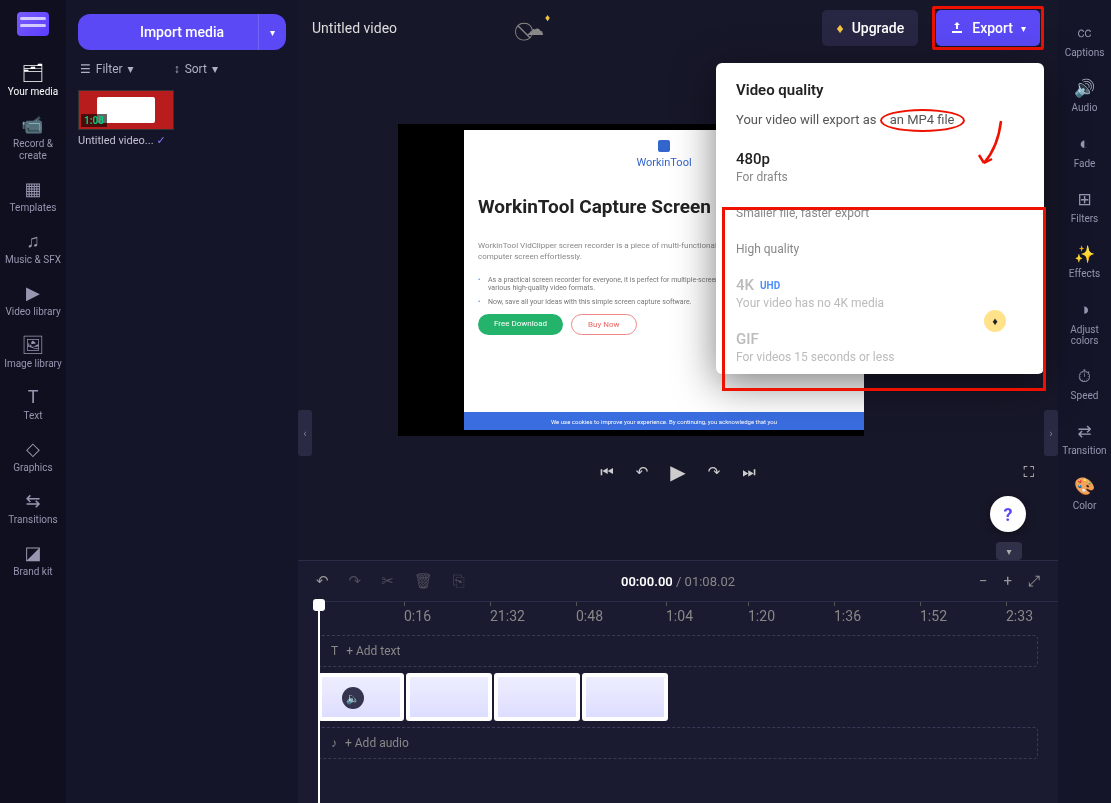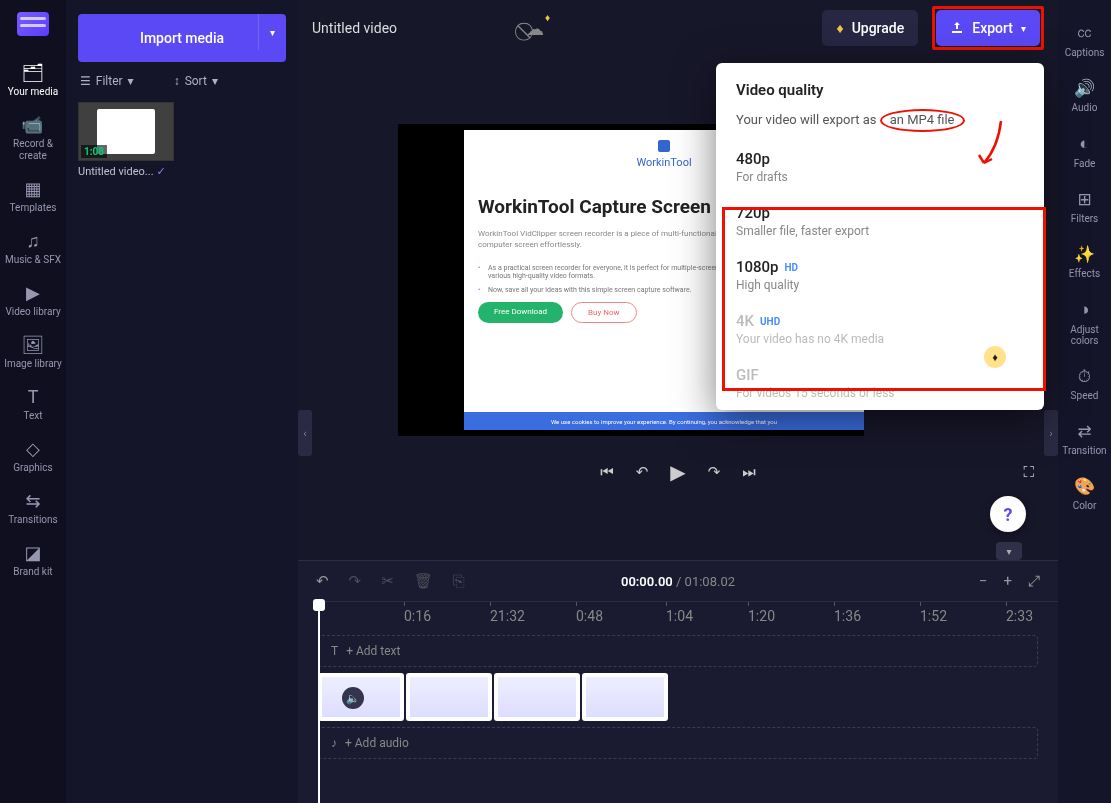--- a/index.html
+++ b/index.html
@@ -10,26 +10,26 @@
 .logo { width:32px; height:24px; background:linear-gradient(135deg,#7a5cff,#5a3dff); border-radius:4px; margin-bottom:20px; position:relative; }
 .logo::before, .logo::after { content:''; position:absolute; left:3px; right:3px; height:3px; background:rgba(255,255,255,0.7); border-radius:2px; }
 .logo::before { top:5px; } .logo::after { top:12px; }
 .nav-item { width:60px; text-align:center; padding:8px 0 10px; font-size:10px; color:#9696b0; cursor:pointer; }
 .nav-item.active { color:#fff; }
 .nav-ico { display:block; margin:0 auto 4px; font-size:18px; line-height:1; }
 .nav-label { display:block; line-height:1.2; }
 
 
 .media-panel { position:absolute; left:66px; top:0; width:232px; height:803px; background:#15152a; }
-.import-btn { margin:14px 12px 8px; height:48px; background:#5a49f5; border-radius:4px; display:flex; align-items:center; justify-content:center; color:#fff; font-size:14px; font-weight:500; position:relative; }
+.import-btn { margin:14px 12px 8px; height:36px; background:#5a49f5; border-radius:12px; display:flex; align-items:center; justify-content:center; color:#fff; font-size:14px; font-weight:500; position:relative; }
 .import-caret { position:absolute; right:0; top:0; width:28px; height:36px; display:flex; align-items:center; justify-content:center; border-left:1px solid rgba(255,255,255,0.15); font-size:10px; }
 .filter-sort { display:flex; gap:40px; padding:4px 14px 10px; color:#b0b0c4; font-size:12px; }
 .fs-item { display:flex; align-items:center; gap:5px; cursor:pointer; }
 .thumb-wrap { margin:4px 12px; width:98px; }
-.thumb { width:96px; height:59px; background:#404040; border:1px solid #333; position:relative; overflow:hidden; }
+.thumb { width:96px; height:40px; background:#b91c1c; border:1px solid #333; position:relative; overflow:hidden; }
 .thumb-inner { position:absolute; left:18px; right:18px; top:6px; bottom:6px; background:#fff; border-radius:2px; }
 .thumb-dur { position:absolute; left:2px; bottom:2px; background:rgba(0,0,0,0.6); color:#0c7; font-size:10px; padding:1px 3px; font-weight:700; }
 .thumb-name { font-size:11px; color:#c0c0d0; margin-top:4px; display:flex; align-items:center; gap:3px; }
 .check { color:#8b7dff; }
 
 
 .main { position:absolute; left:298px; top:0; right:53px; height:803px; }
 .topbar { height:56px; display:flex; align-items:center; padding:4px 14px; gap:14px; }
 .title-input { background:transparent; color:#ddd; font-size:14px; border:none; outline:none; width:200px; }
 .topbar-spacer { flex:1; }
@@ -39,21 +39,21 @@
 .export-red-box { border:3px solid #e10; border-radius:2px; padding:1px; }
 .diamond { color:#f5c542; }
 .cloud-off { color:#888; font-size:18px; position:relative; }
 .cloud-crown { position:absolute; top:-6px; right:-6px; font-size:10px; color:#f5c542; }
 
 
 .preview { position:absolute; left:100px; top:124px; width:466px; height:312px; background:#000; }
 .preview-content { position:absolute; left:66px; right:0; top:6px; bottom:6px; background:#fff; color:#333; padding:10px 14px; font-size:11px; overflow:hidden; }
 .pv-logo { font-size:11px; font-weight:400; color:#3366cc; display:flex; align-items:center; gap:4px; margin-bottom:26px;flex-direction:column; }
 .pv-logo-ico { width:12px; height:12px; background:#3366cc; border-radius:2px; display:inline-block; }
-.pv-h1 { font-size:19px; font-weight:700; color:#222; margin-bottom:10px; }
+.pv-h1 { font-size:19px; font-weight:700; color:#222; margin-bottom:22px; }
 .pv-sub { font-size:8px; color:#888; line-height:1.4; }
 .pv-bullets { margin-top:14px; font-size:7px; color:#777; }
 .pv-bullets li { list-style:none; padding-left:10px; position:relative; margin-bottom:6px; }
 .pv-bullets li::before { content:'•'; color:#4a8fff; position:absolute; left:0; }
 .pv-btns { margin-top:8px; display:flex; gap:8px; }
 .pv-btn1 { background:#24b36b; color:#fff; font-size:8px; padding:5px 16px; border-radius:14px; }
 .pv-btn2 { border:1px solid #e88; color:#e66; font-size:8px; padding:5px 16px; border-radius:14px; }
 .pv-banner { position:absolute; left:0; right:0; bottom:0; height:18px; background:#3a6de0; color:#fff; font-size:6px; display:flex; align-items:center; justify-content:center; }
 
 
@@ -233,28 +233,23 @@
     <div class="dd-sub"><span>Your video will export as </span><span class="red-ellipse"><span>an MP4 file</span></span></div>
     <svg class="red-arrow" width="30" height="50">
         <path d="M25 2 Q22 28 8 44" stroke="#e10" stroke-width="2.5" fill="none"></path>
         <path d="M8 44 L3 36 M8 44 L16 40" stroke="#e10" stroke-width="2.5" fill="none"></path>
       </svg>
     <div class="dd-opt">
         <div class="dd-opt-title">480p</div>
         <div class="dd-opt-desc">For drafts</div>
       </div>
     <div class="dd-opt">
-        <div class="dd-opt-title">720p</div>
         <div class="dd-opt-desc">Smaller file, faster export</div>
       </div>
     <div class="dd-opt">
-        <div class="dd-opt-title">
-          <span>1080p</span>
-          <span class="badge-hd">HD</span>
-        </div>
         <div class="dd-opt-desc">High quality</div>
       </div>
     <div class="dd-opt disabled opt-4k">
         <div class="dd-opt-title">
           <span>4K</span>
           <span class="badge-uhd">UHD</span>
         </div>
         <div class="dd-opt-desc">Your video has no 4K media</div>
         <span class="diamond-badge">♦</span>
       </div>

